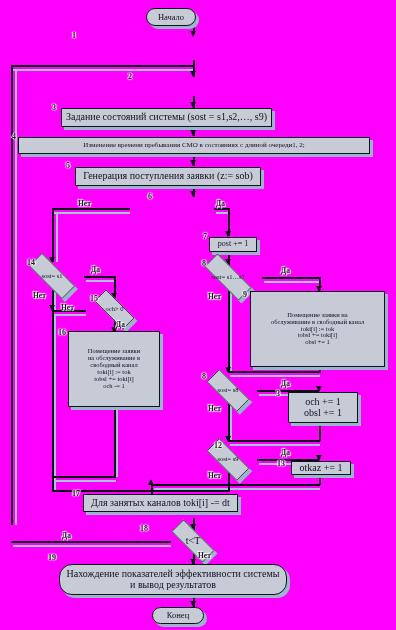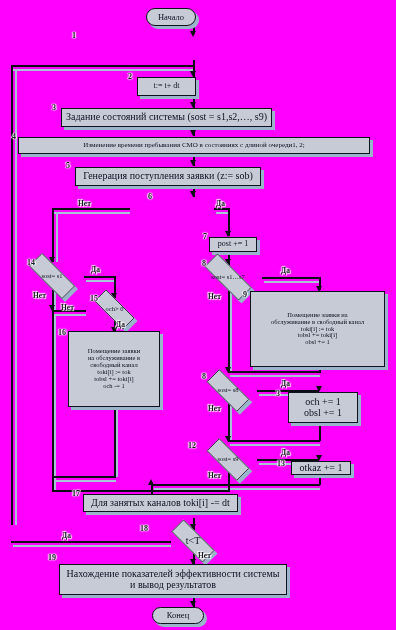--- a/index.html
+++ b/index.html
@@ -208,23 +208,20 @@
   <div class="ln lnv" style="left:193px;top:595px;height:12px;"></div>
   <div class="arrow arr-d" style="left:190px;top:601px;"></div>
 
   <div class="node term" style="left:146px;top:8px;width:50px;height:18px;font-size:8.5px;">
     <span class="txt">Начало</span>
   </div>
 
   <div class="num" style="left:72px;top:31px;">1</div>
 
   <div class="num" style="left:128px;top:72px;">2</div>
-  <div class="node proc f8" style="left:137px;top:77px;width:59px;height:19px;">
-    <span class="txt">t:= t+ dt</span>
-  </div>
 
   <div class="num" style="left:52px;top:103px;">3</div>
   <div class="node proc f75" style="left:61px;top:108px;width:211px;height:19px;">
     <span class="txt">Задание состояний системы (sost = s1,s2,…, s9)</span>
   </div>
 
   <div class="num" style="left:12px;top:132px;">4</div>
   <div class="node proc f7" style="left:18px;top:137px;width:352px;height:17px;">
     <span class="txt">Изменение времени пребывания СМО в состояниях с длиной очереди1, 2;</span>
   </div>
@@ -273,21 +270,21 @@
   <div class="yn" style="left:208px;top:404px;">Нет</div>
 
   <div class="num" style="left:276px;top:389px;">3</div>
   <div class="node proc f75" style="left:288px;top:392px;width:70px;height:31px;">
     <span class="txt">
       <span style="display:block">och += 1</span>
       <span style="display:block">obsl += 1</span>
     </span>
   </div>
 
-  <div class="num" style="left:188px;top:441px;">12</div>
+  <div class="num" style="left:214px;top:441px;">12</div>
   <div class="dec" style="left:198px;top:447px;width:60px;height:25px;">
     <div class="dshadow"></div>
     <div class="dshape"></div>
     <div class="dlabel f65">sost= s9</div>
   </div>
   <div class="yn" style="left:281px;top:448px;">Да</div>
   <div class="yn" style="left:208px;top:471px;">Нет</div>
 
   <div class="num" style="left:277px;top:459px;">13</div>
   <div class="node proc f75" style="left:291px;top:461px;width:60px;height:14px;">
@@ -332,21 +329,21 @@
   <div class="num" style="left:140px;top:524px;">18</div>
   <div class="dec" style="left:162px;top:529px;width:62px;height:24px;">
     <div class="dshadow"></div>
     <div class="dshape"></div>
     <div class="dlabel f75">t&lt;T</div>
   </div>
   <div class="yn" style="left:62px;top:531px;">Да</div>
   <div class="yn" style="left:198px;top:551px;">Нет</div>
 
   <div class="num" style="left:48px;top:553px;">19</div>
-  <div class="node proc f75" style="left:59px;top:564px;width:228px;height:31px;">
+  <div class="node proc f75" style="left:59px;top:564px;width:228px;height:31px;border-radius:13px;">
     <span class="txt">
       <span style="display:block">Нахождение показателей эффективности системы</span>
       <span style="display:block">и вывод результатов</span>
     </span>
   </div>
 
   <div class="node term" style="left:152px;top:607px;width:52px;height:17px;font-size:8.5px;">
     <span class="txt">Конец</span>
   </div>
 

